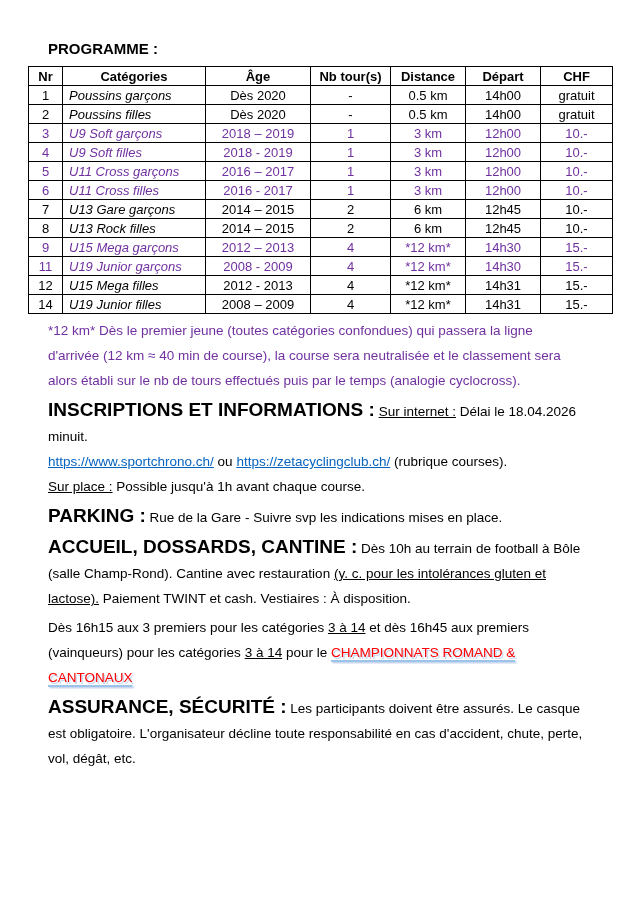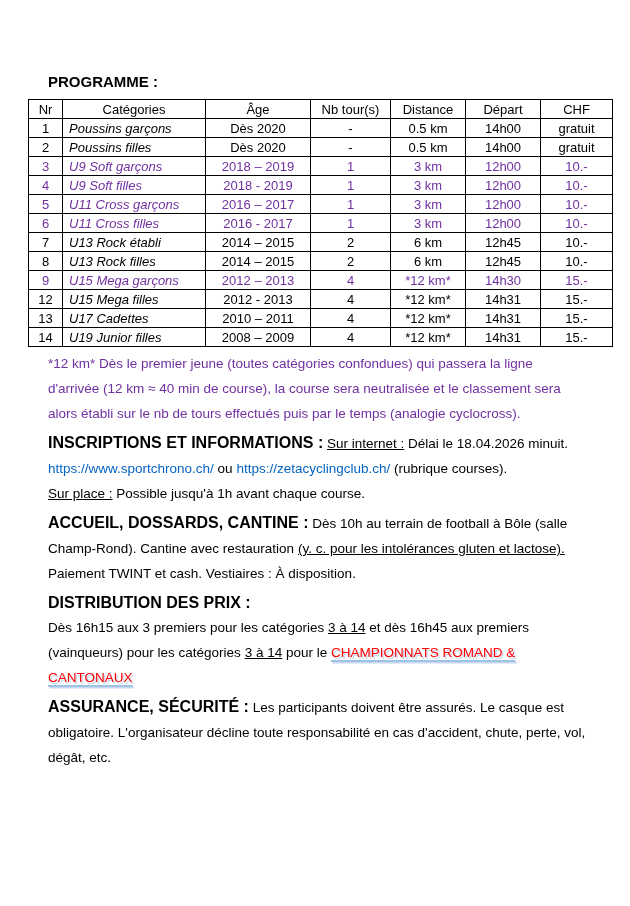--- a/index.html
+++ b/index.html
@@ -6,21 +6,21 @@
   html, body { background: #fff; }
   .page {
     position: relative;
     width: 630px;
     height: 906px;
     background: #ffffff;
     font-family: "Liberation Sans", sans-serif;
     color: #000;
     overflow: hidden;
   }
-  .content { padding: 72px 44px 0 48px; }
+  .content { padding: 39px 44px 0 48px; }
 
   .doc-title {
     font-size: 15px;
     font-weight: bold;
     line-height: 20px;
     margin-bottom: 7px;
   }
 
   table.programme {
     border-collapse: collapse;
@@ -30,41 +30,42 @@
   }
   table.programme th, table.programme td {
     border: 1px solid #000;
     font-size: 13px;
     height: 19px;
     padding: 0 3px;
     text-align: center;
     white-space: nowrap;
     overflow: hidden;
   }
-  table.programme th { font-weight: normal; text-align: center; }
+  table.programme th { font-weight: bold; text-align: center; }
   table.programme td.cat { text-align: left; padding-left: 6px; font-style: italic; }
   tr[data-color="purple"] td { color: var(--purple, #7030A0); }
 
   p.para {
     font-size: 13.5px;
     line-height: 25px;
     width: 538px;
     margin-top: 4px;
   }
   .note {
     color: var(--purple, #7030A0);
     margin-top: 11px;
   }
   .head {
     font-weight: bold;
-    font-size: 16px;
+    font-size: 19px;
   }
   .u { text-decoration: underline; text-align: right; }
   a.link {
     color: var(--link-blue, #0563C1);
+    text-decoration: underline;
     cursor: pointer;
   }
   .block-head { display: block; }
   .red-champ {
     color: var(--red, #FF0000);
     text-shadow: 1.5px 1.5px 0 #c9d7f0;
     text-decoration: underline;
     text-decoration-color: #9dc3e6;
     text-decoration-thickness: 2px;
     text-underline-offset: 3px;
@@ -155,21 +156,21 @@
           <td>6</td>
           <td class="cat">U11 Cross filles</td>
           <td>2016 - 2017</td>
           <td>1</td>
           <td>3 km</td>
           <td>12h00</td>
           <td>10.-</td>
         </tr>
         <tr data-color="black">
           <td>7</td>
-          <td class="cat">U13 Rock établi</td>
+          <td class="cat">U13 Gare garçons</td>
           <td>2014 – 2015</td>
           <td>2</td>
           <td>6 km</td>
           <td>12h45</td>
           <td>10.-</td>
         </tr>
         <tr data-color="black">
           <td>8</td>
           <td class="cat">U13 Rock filles</td>
           <td>2014 – 2015</td>
@@ -180,33 +181,33 @@
         </tr>
         <tr data-color="purple">
           <td>9</td>
           <td class="cat">U15 Mega garçons</td>
           <td>2012 – 2013</td>
           <td>4</td>
           <td>*12 km*</td>
           <td>14h30</td>
           <td>15.-</td>
         </tr>
+        <tr data-color="purple">
+          <td>11</td>
+          <td class="cat">U19 Junior garçons</td>
+          <td>2008 - 2009</td>
+          <td>4</td>
+          <td>*12 km*</td>
+          <td>14h30</td>
+          <td>15.-</td>
+        </tr>
         <tr data-color="black">
           <td>12</td>
           <td class="cat">U15 Mega filles</td>
           <td>2012 - 2013</td>
-          <td>4</td>
-          <td>*12 km*</td>
-          <td>14h31</td>
-          <td>15.-</td>
-        </tr>
-        <tr data-color="black">
-          <td>13</td>
-          <td class="cat">U17 Cadettes</td>
-          <td>2010 – 2011</td>
           <td>4</td>
           <td>*12 km*</td>
           <td>14h31</td>
           <td>15.-</td>
         </tr>
         <tr data-color="black">
           <td>14</td>
           <td class="cat">U19 Junior filles</td>
           <td>2008 – 2009</td>
           <td>4</td>
@@ -224,30 +225,33 @@
       <span class="u">Sur internet :</span>
       <span>Délai le 18.04.2026 minuit.</span><br>
       <a class="link">https://www.sportchrono.ch/</a>
       <span>ou</span>
       <a class="link">https://zetacyclingclub.ch/</a>
       <span>(rubrique courses).</span><br>
       <span class="u">Sur place :</span>
       <span>Possible jusqu'à 1h avant chaque course.</span>
     </p>
 
+    <p class="para mt-park">
+      <span class="head">PARKING :</span>
+      <span>Rue de la Gare - Suivre svp les indications mises en place.</span>
+    </p>
 
     <p class="para mt-acc">
       <span class="head">ACCUEIL, DOSSARDS, CANTINE :</span>
       <span>Dès 10h au terrain de football à Bôle (salle Champ-Rond). Cantine avec restauration</span>
       <span class="u">(y. c. pour les intolérances gluten et lactose).</span>
       <span>Paiement TWINT et cash. Vestiaires : À disposition.</span>
     </p>
 
     <p class="para mt-prix">
-      <span class="head block-head">DISTRIBUTION DES PRIX :</span>
       <span>Dès 16h15 aux 3 premiers pour les catégories</span>
       <span class="u">3 à 14</span>
       <span>et dès 16h45 aux premiers (vainqueurs) pour les catégories</span>
       <span class="u">3 à 14</span>
       <span>pour le</span>
       <a class="red-champ">CHAMPIONNATS ROMAND &amp; CANTONAUX</a>
     </p>
 
     <p class="para mt-ass">
       <span class="head">ASSURANCE, SÉCURITÉ :</span>

